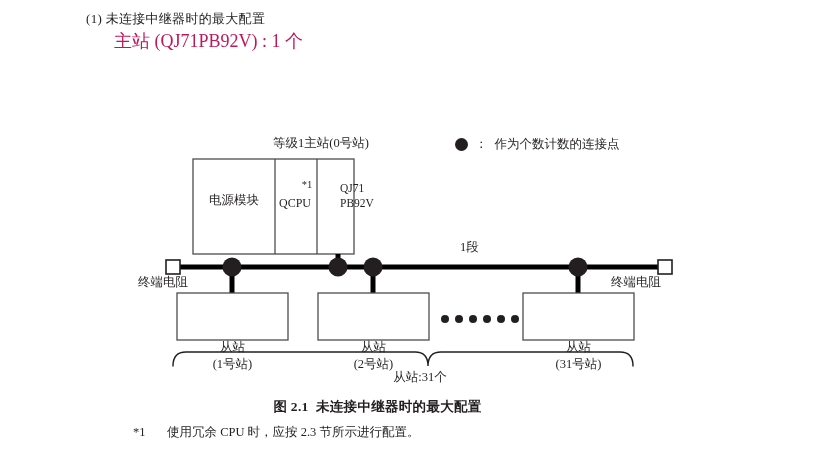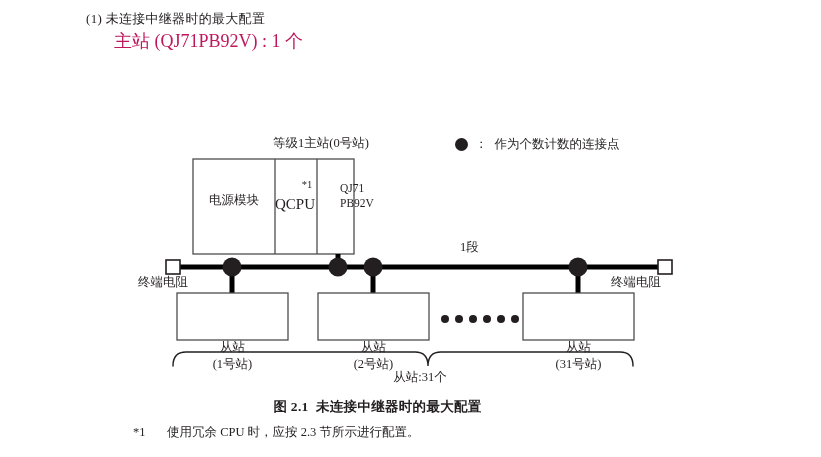--- a/index.html
+++ b/index.html
@@ -72,21 +72,21 @@
 
   
   .mod-text {
     position: absolute;
     text-align: center;
     font-size: 12.5px;
     color: #231f20;
     white-space: nowrap;
   }
   .mod-power  { left: 193px; top: 192px; width: 82px; }
-  .mod-qcpu   { left: 275px; top: 196px; width: 40px; font-size: 15px; text-align: center; }
+  .mod-qcpu   { left: 275px; top: 196px; width: 40px; font-size: 12px; text-align: center; }
   .mod-star   { left: 296px; top: 179px; width: 22px; font-size: 10.5px; }
   .mod-pb     { left: 317px; top: 181px; width: 38px; font-size: 11.5px; text-align: left; padding-left: 3px; box-sizing: border-box; line-height: 15px; margin-left: 20px; }
 
   
   .legend {
     position: absolute;
     left: 455px;
     top: 136px;
     display: flex;
     align-items: center;

